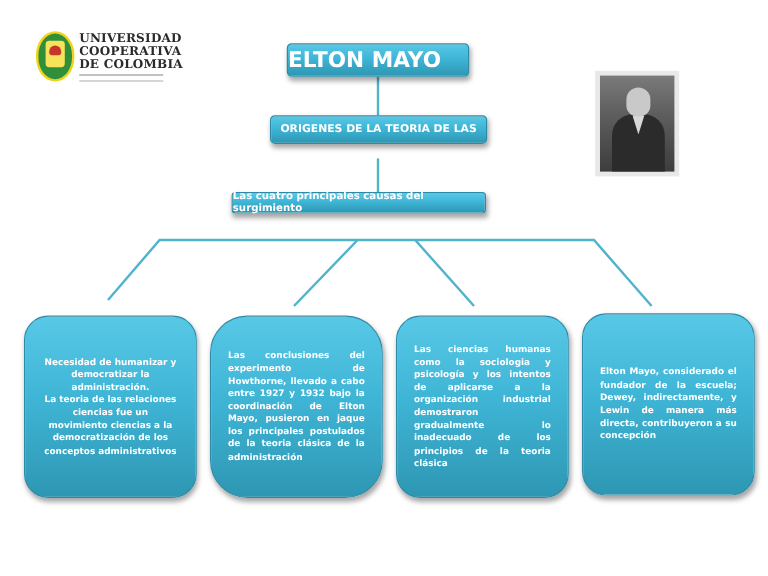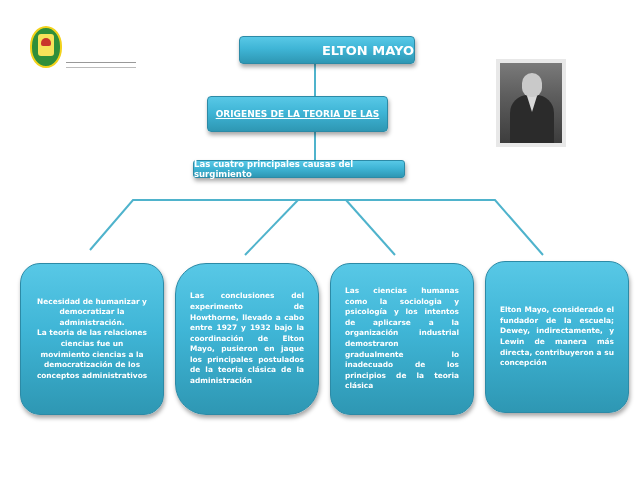--- a/index.html
+++ b/index.html
@@ -21,42 +21,47 @@
      background:linear-gradient(180deg,#7a7a7a 0%,#5e5e5e 40%,#3d3d3d 100%); }
   .photo-head { position:absolute; left:22px; top:10px; width:20px; height:24px; border-radius:10px 10px 9px 9px;
      background:#c9c9c9; }
   .photo-body { position:absolute; left:10px; top:32px; width:44px; height:48px; border-radius:18px 18px 0 0;
      background:#2b2b2b; }
   .photo-shirt { position:absolute; left:27px; top:33px; width:10px; height:16px; background:#d8d8d8;
      clip-path:polygon(0 0,100% 0,50% 100%); }
   .box { position:absolute; box-sizing:border-box; color:#ffffff; font-weight:bold;
          background:linear-gradient(180deg,#58c8e6 0%,#3fb5d6 45%,#2e97b3 100%);
          border:1px solid #2c8aa6; box-shadow:1px 3px 4px rgba(0,0,0,0.35); }
-  .title-box { left:239px; top:36px; width:176px; height:28px; border-radius:4px; display:flex;
-               align-items:center; justify-content:flex-end; font-size:13px; }
-  .origins-box { left:207px; top:96px; width:181px; height:36px; border-radius:4px; display:flex;
-               align-items:center; justify-content:center; text-align:center; font-size:9px; line-height:12px;text-decoration:underline; }
+  .title-box { left:239px; top:36px; width:152px; height:28px; border-radius:4px; display:flex;
+               align-items:center; justify-content:flex-start; font-size:18px; }
+  .origins-box { left:225px; top:96px; width:181px; height:24px; border-radius:4px; display:flex;
+               align-items:center; justify-content:center; text-align:center; font-size:9px; line-height:12px; }
   .causes-box { left:193px; top:160px; width:212px; height:18px; border-radius:3px; display:flex;
                align-items:center; justify-content:center; font-size:8.5px; }
   .card { top:263px; width:144px; height:152px; border-radius:20px; font-size:7.4px; line-height:10.6px;
           padding:0 14px; display:flex; align-items:center; }
   .card span { display:block; width:100%; }
   .card.center span { text-align:center; }
   .card.justify span { text-align:justify; text-align-last:left; }
   .c1 { left:20px; }
   .c2 { left:175px;border-radius:31px; }
   .c3 { left:330px; }
   .c4 { left:485px; top:261px;align-items:center; }
   svg.lines { position:absolute; left:0; top:0; }
 </style>
 </head>
 <body>
 
 <div class="logo">
   <div class="logo-emblem"></div>
+  <div class="logo-text">
+    <div>UNIVERSIDAD</div>
+    <div>COOPERATIVA</div>
+    <div>DE COLOMBIA</div>
+  </div>
   <div class="logo-sub"></div>
 </div>
 
 <div class="photo">
   <div class="photo-inner">
     <div class="photo-body"></div>
     <div class="photo-shirt"></div>
     <div class="photo-head"></div>
   </div>
 </div>

